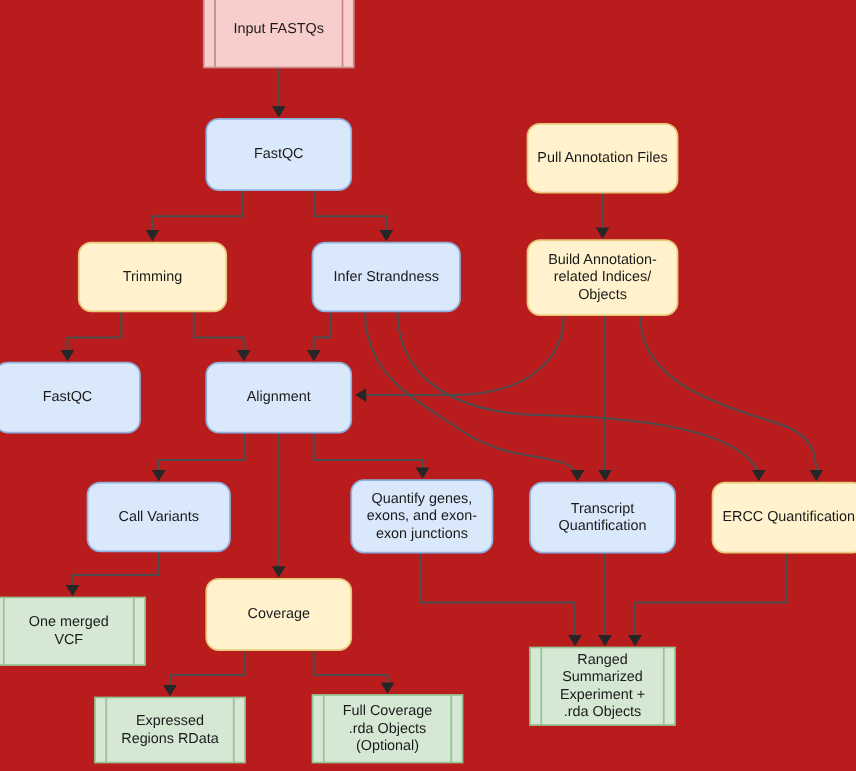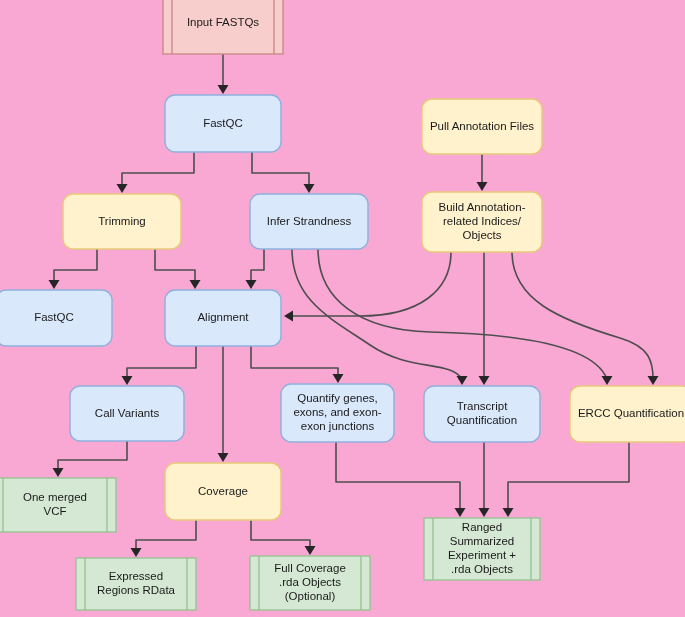--- a/index.html
+++ b/index.html
@@ -11,21 +11,21 @@
   body {
     width: 685px;
     height: 617px;
     overflow: hidden;
     font-family: "Liberation Sans", sans-serif;
   }
   #diagram-root {
     position: relative;
     width: 685px;
     height: 617px;
-    background: #f9a8d4;
+    background: #b91c1c;
   }
   svg#flow {
     display: block;
     width: 685px;
     height: 617px;
   }
   .node-shape {
     stroke-width: 1.4px;
   }
   .node-bar {

